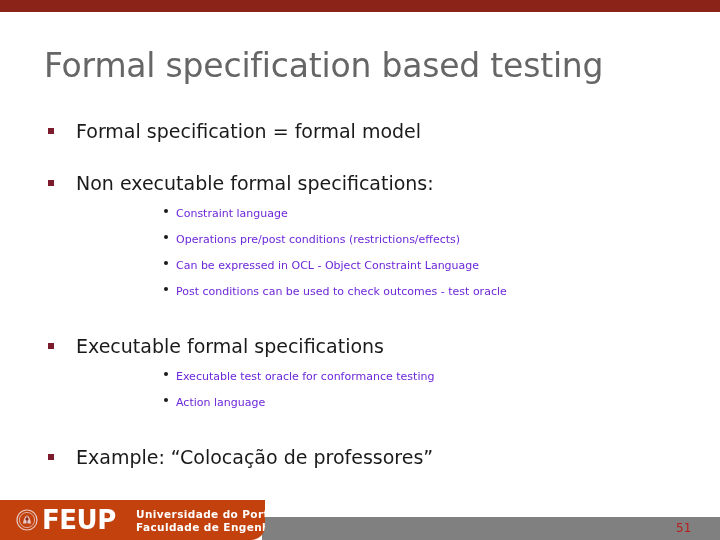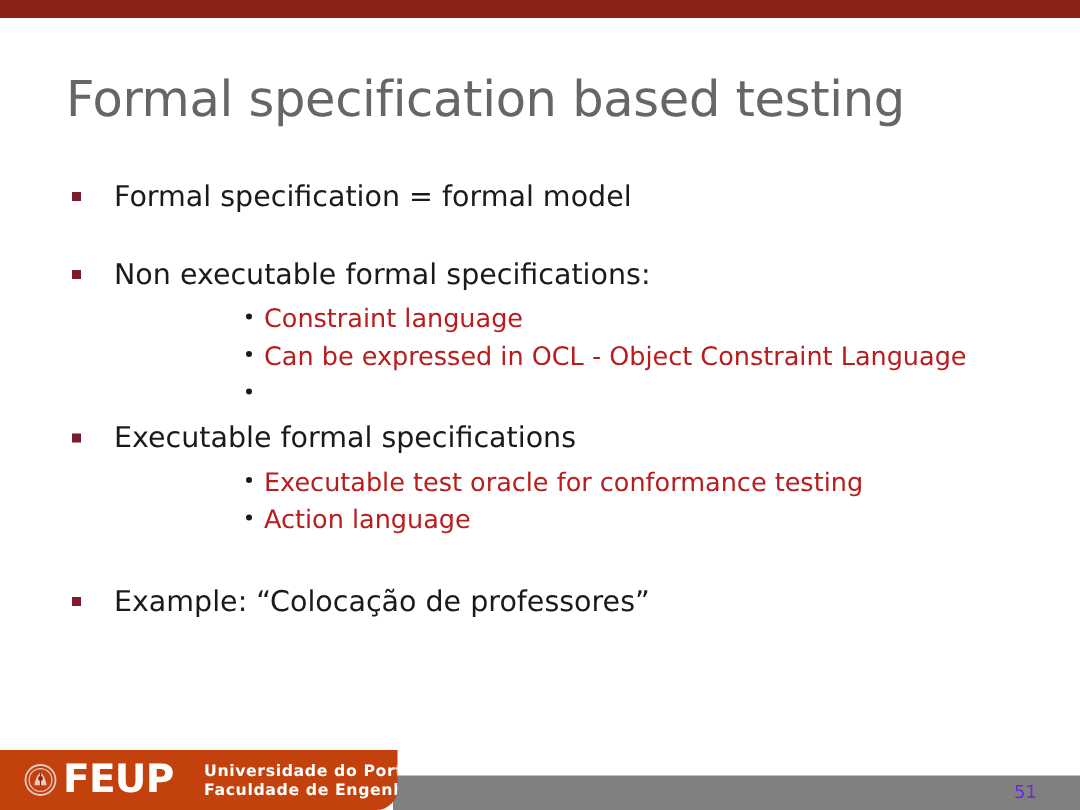--- a/index.html
+++ b/index.html
@@ -89,23 +89,23 @@
     position: absolute;
     left: 88px;
     top: 7px;
     width: 4px;
     height: 4px;
     border-radius: 50%;
     background: #1a1a1a;
   }
 
   .lvl2 .txt {
-    font-size: 17px;
+    font-size: 11px;
     line-height: 22px;
-    color: #b91c1c;
+    color: #6d28d9;
     white-space: nowrap;
   }
 
   .gap-lg { height: 16px; }
   .gap-md { height: 12px; }
 
   
   .footer-bar {
     position: absolute;
     left: 262px;
@@ -125,21 +125,21 @@
     white-space: nowrap;
     letter-spacing: 0.1px;
   }
 
   .page-num {
     position: absolute;
     left: 676px;
     top: 521px;
     font-size: 12px;
     line-height: 14px;
-    color: #6d28d9;
+    color: #b91c1c;
     font-weight: normal;
     white-space: nowrap;
   }
 
   
   .logo-block {
     position: absolute;
     left: 0;
     top: 500px;
     width: 265px;
@@ -201,24 +201,29 @@
     <div class="lvl1">
       <span class="sq"></span>
       <span class="txt">Non executable formal specifications:</span>
       <div class="sub">
         <div class="lvl2">
           <span class="dot"></span>
           <span class="txt">Constraint language</span>
         </div>
         <div class="lvl2">
           <span class="dot"></span>
+          <span class="txt">Operations pre/post conditions (restrictions/effects)</span>
+        </div>
+        <div class="lvl2">
+          <span class="dot"></span>
           <span class="txt">Can be expressed in OCL - Object Constraint Language</span>
         </div>
         <div class="lvl2">
           <span class="dot"></span>
+          <span class="txt">Post conditions can be used to check outcomes - test oracle</span>
         </div>
       </div>
     </div>
 
     <div class="gap-lg"></div>
 
     <div class="lvl1">
       <span class="sq"></span>
       <span class="txt">Executable formal specifications</span>
       <div class="sub">

